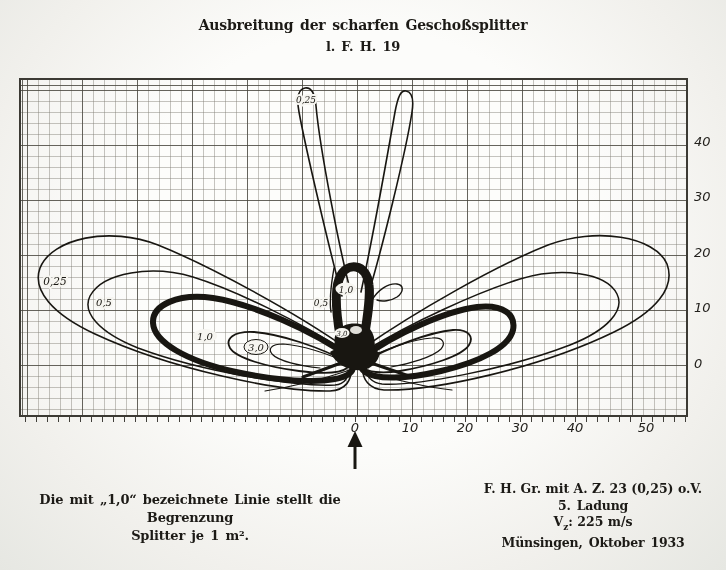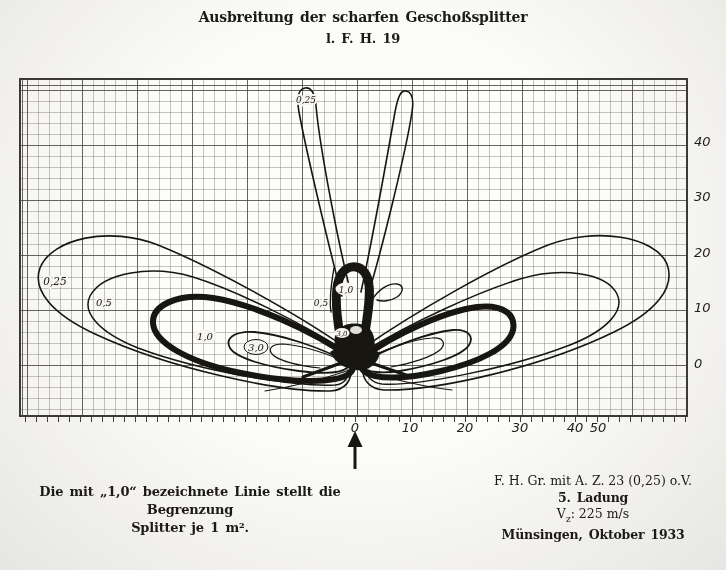--- a/index.html
+++ b/index.html
@@ -3,23 +3,23 @@
 <meta charset="utf-8">
 <style>
   html,body{margin:0;padding:0;}
   body{font-family:"DejaVu Serif", serif; background:#dfe0dc;}
   #page{
     position:relative; width:726px; height:570px; overflow:hidden;
     background:radial-gradient(ellipse at 50% 42%, #fcfcfa 45%, #f1f0ec 75%, #e6e7e2 100%);
     color:#1c1a16;
   }
   .abs{position:absolute;}
-  .ctr{text-align:center;}
+  .ctr{text-align:center;margin-top:8px;}
   .fraktur{font-family:"DejaVu Serif", serif; font-weight:bold; letter-spacing:-0.2px; word-spacing:2px;}
-  .roman{font-family:"DejaVu Serif", serif; font-weight:normal;}
+  .roman{font-family:"DejaVu Serif", serif; font-weight:bold;}
   #title-line1{left:0; top:9px; width:726px; font-size:14px;}
   #title-line2{left:0; top:31px; width:726px; font-size:13px;}
   
   #grid{
     left:19px; top:78px; width:669px; height:339px;
     border:2px solid #3c3a34; box-sizing:border-box;
     background-color:rgba(255,255,255,0.25);
     background-image:
       repeating-linear-gradient(to right, rgba(70,68,60,0.75) 0 1px, transparent 1px 55px),
       repeating-linear-gradient(to bottom, rgba(70,68,60,0.75) 0 1px, transparent 1px 55px),
@@ -52,21 +52,21 @@
   <div class="abs ctr fraktur" id="title-line2">l. F. H. 19</div>
 
   <div class="abs" id="grid"></div>
   <div class="abs" id="x-ticks"></div>
 
   <div class="abs xnum" style="left:355px">0</div>
   <div class="abs xnum" style="left:410px">10</div>
   <div class="abs xnum" style="left:465px">20</div>
   <div class="abs xnum" style="left:520px">30</div>
   <div class="abs xnum" style="left:575px">40</div>
-  <div class="abs xnum" style="left:598px">50</div>
+  <div class="abs xnum" style="left:646px">50</div>
 
   <div class="abs ynum" style="top:356px">0</div>
   <div class="abs ynum" style="top:300px">10</div>
   <div class="abs ynum" style="top:245px">20</div>
   <div class="abs ynum" style="top:189px">30</div>
   <div class="abs ynum" style="top:134px">40</div>
 
   <svg class="abs" width="726" height="570" viewBox="0 0 726 570" style="left:0;top:0">
     <g fill="none" stroke="#181611" stroke-linecap="round">
 

